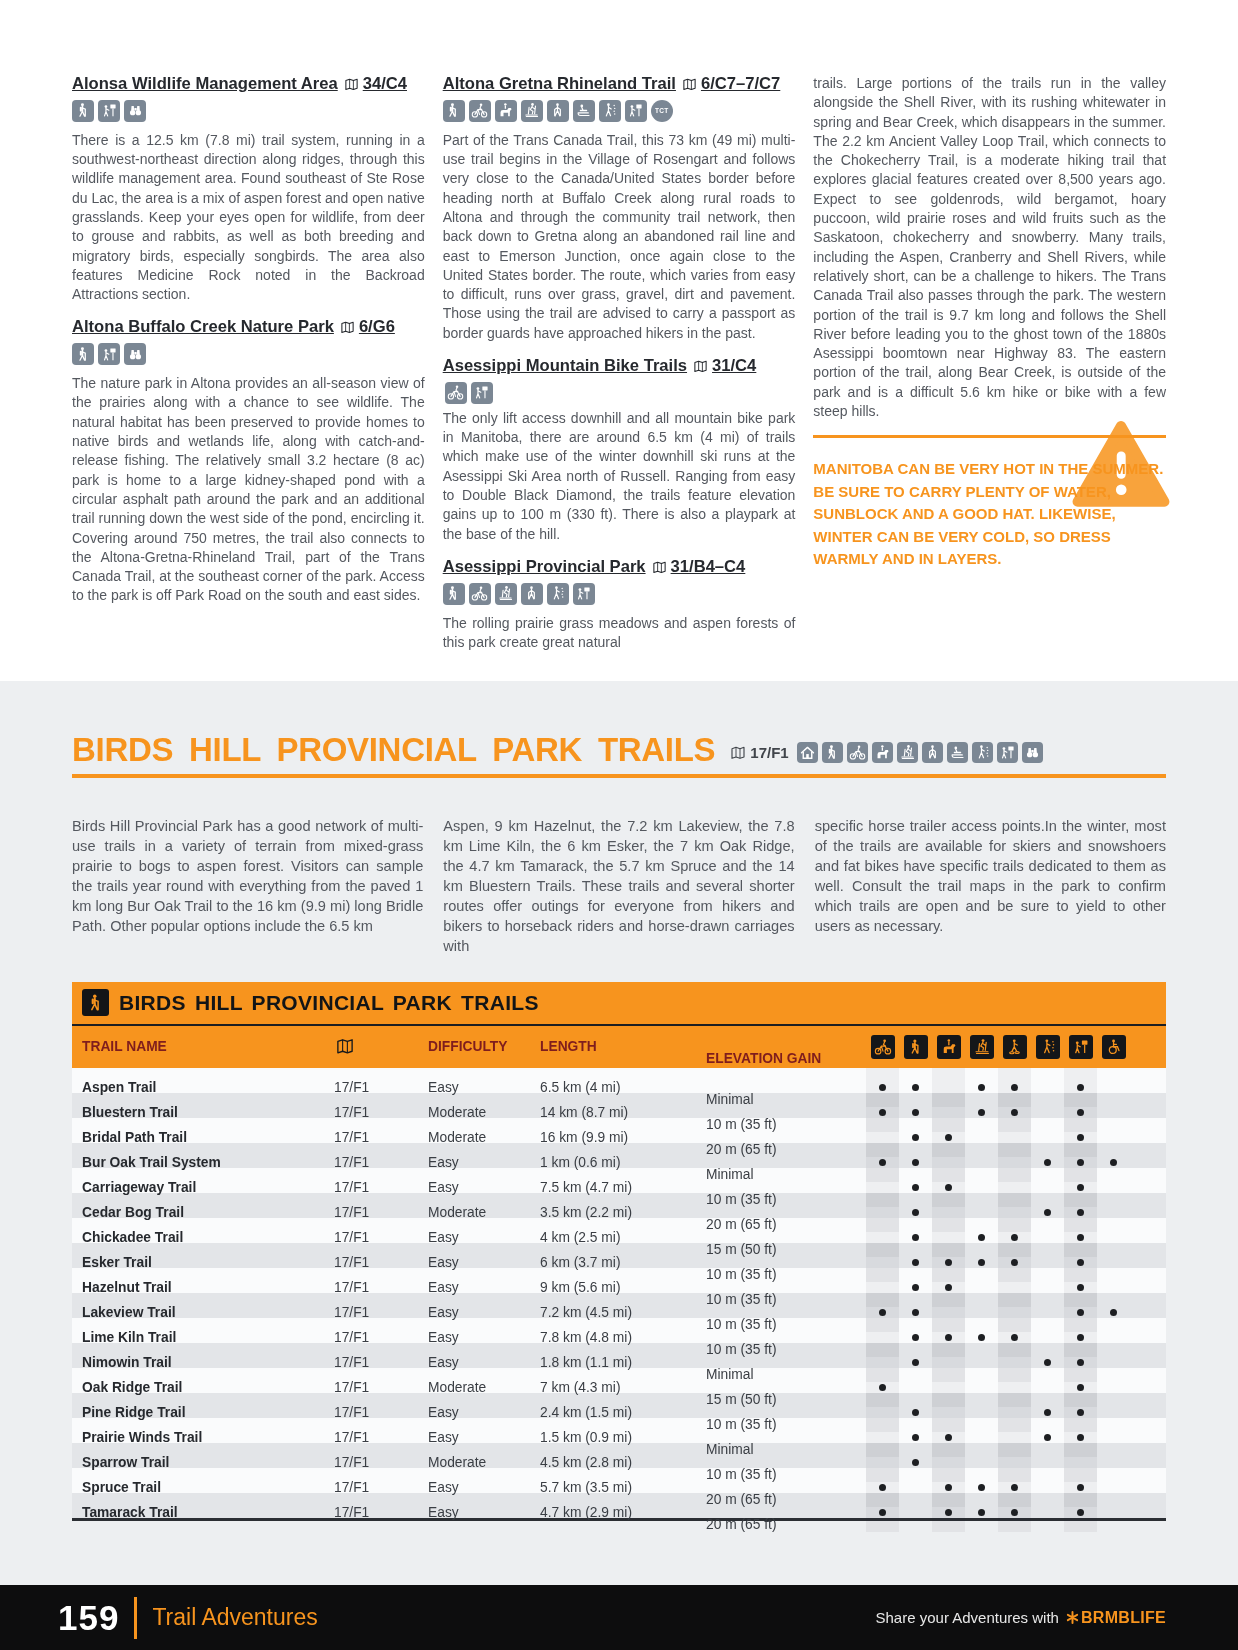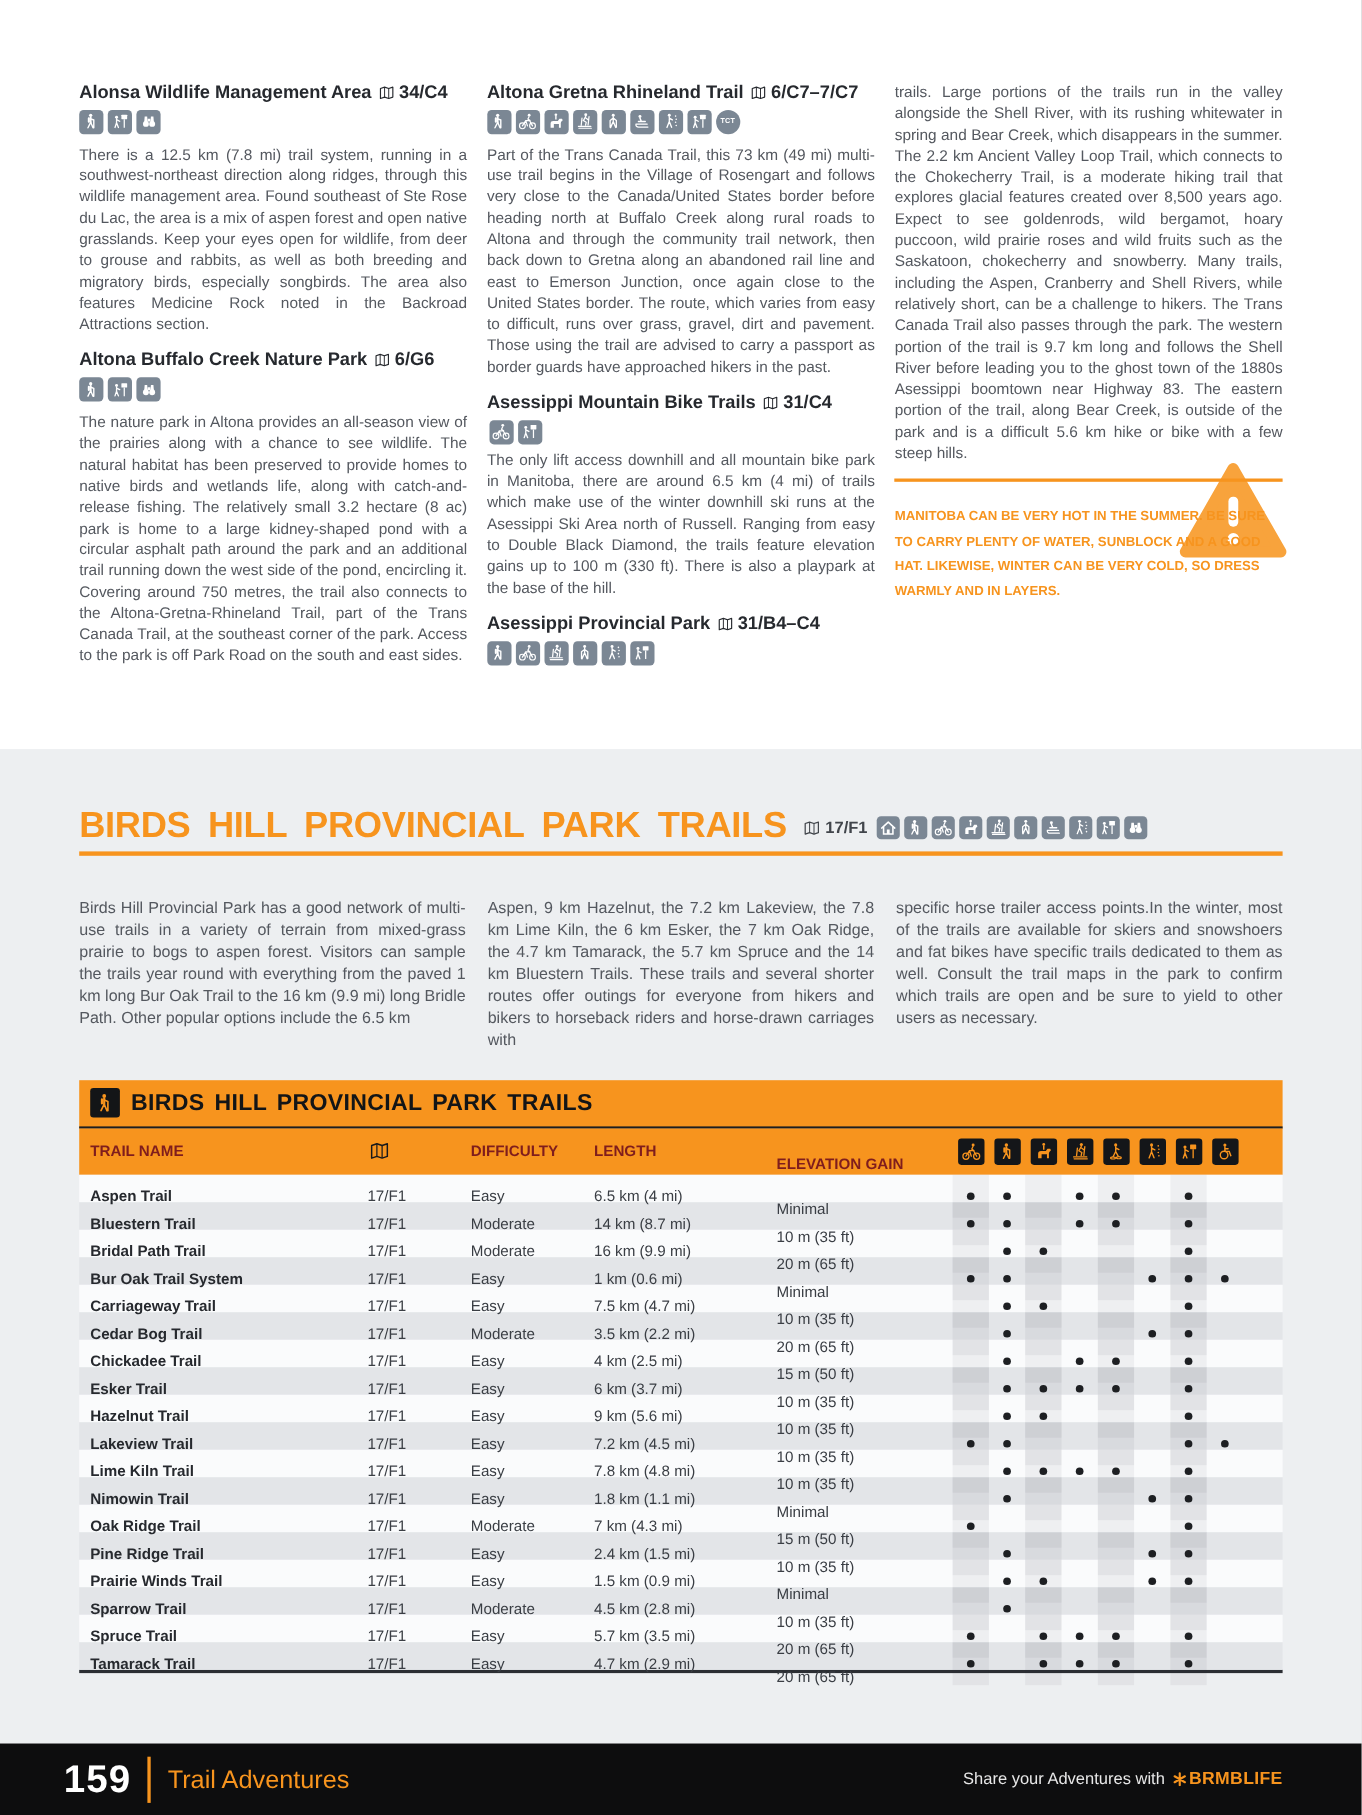--- a/index.html
+++ b/index.html
@@ -7,33 +7,33 @@
     --body_text:#54585f; --heading:#26292e; --tri:#f8a33c;
   }
   *{box-sizing:border-box;}
   body{margin:0;background:#9a9a9a;font-family:"Liberation Sans",sans-serif;}
   .page{width:1238px;height:1650px;margin:0 auto;background:#fff;display:flex;flex-direction:column;overflow:hidden;position:relative;}
 
   
   .top{padding:74px 72px 0;display:flex;gap:18px;height:681px;overflow:hidden;}
   .tcol{flex:1;min-width:0;position:relative;}
   article{margin-bottom:8px;}
-  .a-title{display:flex;align-items:center;flex-wrap:wrap;gap:5px;font-size:16.6px;font-weight:700;color:var(--heading);margin:0 0 5px;line-height:1.25;}
+  .a-title{display:flex;align-items:center;flex-wrap:wrap;gap:5px;font-size:16.6px;font-weight:700;color:var(--heading);margin:0 0 5px;line-height:1.25;text-decoration:underline;}
   .map-ref{display:inline-flex;align-items:center;gap:3px;font-weight:700;color:var(--heading);white-space:nowrap;}
   .map-ref svg{width:17px;height:15px;color:var(--heading);}
   .chips{display:flex;gap:4px;margin:1px 0 9px;flex-wrap:wrap;}
   .chips.inline{margin:0 0 0 2px;}
   .chip{width:22px;height:22px;border-radius:4px;background:var(--chip);color:#fff;display:inline-flex;align-items:center;justify-content:center;flex:none;}
   .chip svg{width:17px;height:17px;}
   .chip.round{border-radius:50%;font-size:6.5px;font-weight:700;letter-spacing:.3px;}
   .body{font-size:14px;line-height:19.3px;color:var(--body_text);text-align:justify;margin:0 0 13px;}
 
   .warnbox{margin-top:14px;position:relative;}
   .warnrule{height:3px;background:var(--accent);margin:0 0 20px;position:relative;z-index:1;}
-  .warntext{color:var(--accent);font-weight:700;font-size:12px;line-height:22.5px;margin:0;position:relative;z-index:1;}
+  .warntext{color:var(--accent);font-weight:700;font-size:15px;line-height:22.5px;margin:0;position:relative;z-index:1;}
   .warn-tri{position:absolute;top:-20px;right:-6px;width:102px;height:102px;z-index:0;}
 
   
   .graysec{background:var(--section_bg);flex:1;padding:52px 72px 0;}
   .bh-head{display:flex;align-items:flex-end;gap:14px;}
   .bh-title{font-size:33px;font-weight:800;color:var(--accent);margin:0;line-height:1;letter-spacing:-.3px;word-spacing:7px;}
   .bh-meta{display:flex;align-items:center;gap:8px;padding-bottom:3px;}
   .bh-mapref{font-size:15px;font-weight:700;color:#41454b;display:inline-flex;gap:3px;align-items:center;}
   .bh-mapref svg{width:18px;height:16px;color:#41454b;}
   .bh-chips{margin:0;}
@@ -339,20 +339,21 @@
               <svg>
                 <use href="#i-trek"></use>
               </svg>
             </span>
             <span class="chip">
               <svg>
                 <use href="#i-interp"></use>
               </svg>
             </span>
           </span>
+          <p class="body">The rolling prairie grass meadows and aspen forests of this park create great natural</p>
         </article>
       </div>
     <div class="tcol">
       <p class="body">trails. Large portions of the trails run in the valley alongside the Shell River, with its rushing whitewater in spring and Bear Creek, which disappears in the summer. The 2.2 km Ancient Valley Loop Trail, which connects to the Chokecherry Trail, is a moderate hiking trail that explores glacial features created over 8,500 years ago. Expect to see goldenrods, wild bergamot, hoary puccoon, wild prairie roses and wild fruits such as the Saskatoon, chokecherry and snowberry. Many trails, including the Aspen, Cranberry and Shell Rivers, while relatively short, can be a challenge to hikers. The Trans Canada Trail also passes through the park. The western portion of the trail is 9.7 km long and follows the Shell River before leading you to the ghost town of the 1880s Asessippi boomtown near Highway 83. The eastern portion of the trail, along Bear Creek, is outside of the park and is a difficult 5.6 km hike or bike with a few steep hills.</p>
       <div class="warnbox">
         <svg class="warn-tri" style="color:var(--tri)">
             <use href="#i-warn"></use>
           </svg>
         <div class="warnrule"></div>
         <p class="warntext">MANITOBA CAN BE VERY HOT IN THE SUMMER. BE SURE TO CARRY PLENTY OF WATER, SUNBLOCK AND A GOOD HAT. LIKEWISE, WINTER CAN BE VERY COLD, SO DRESS WARMLY AND IN LAYERS.</p>

